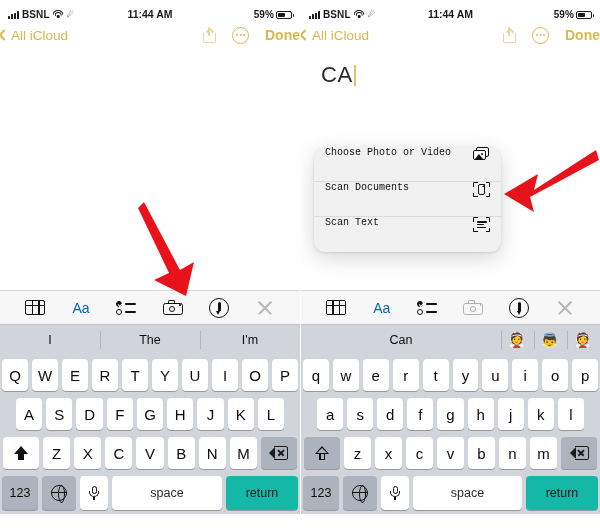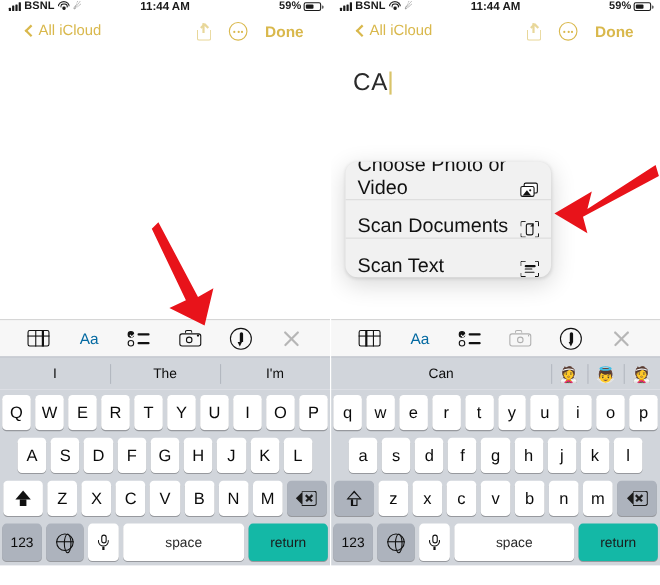--- a/index.html
+++ b/index.html
@@ -8,21 +8,21 @@
     background: #ffffff;
     font-family: "Liberation Sans", sans-serif;
     overflow: hidden;
   }
   .stage { position: relative; width: 600px; height: 532px; display: flex; }
   .panel { position: relative; width: 300px; height: 532px; background: #fff; overflow: hidden; }
   .panel.right { border-left: 1px solid #ffffff; }
 
   
   .statusbar {
-    height: 20px; display: flex; align-items: flex-start;
+    height: 20px; display: flex; align-items: flex-end;
     padding: 0 8px; font-size: 10px; font-weight: bold; color: #1a1a1a;
     position: relative;
   }
   .sb-left { display: flex; align-items: center; gap: 3px; }
   .bars { display: flex; align-items: flex-end; gap: 1px; height: 8px; }
   .bars i { display: block; width: 2px; background: #1a1a1a; border-radius: .5px; }
   .bars i:nth-child(1){height:3px} .bars i:nth-child(2){height:4.5px}
   .bars i:nth-child(3){height:6px} .bars i:nth-child(4){height:8px}
   .carrier { font-size: 10px; font-weight: 600; letter-spacing: .1px; }
   .wifi { width: 11px; height: 9px; position: relative; }
@@ -36,21 +36,21 @@
                font-size: 10.5px; font-weight: bold; }
   .sb-right { margin-left: auto; display: flex; align-items: center; gap: 2px; }
   .batt { width: 16px; height: 8px; border: 1px solid #1a1a1a; border-radius: 2px;
           position: relative; padding: 1px; }
   .batt em { display: block; height: 100%; background: #1a1a1a; border-radius: 1px; }
   .batt::after { content:""; position:absolute; right:-3px; top:2px; width:1.5px; height:3.5px;
                  background:#1a1a1a; border-radius:0 1px 1px 0; }
 
   
   .navbar {
-    height: 30px; display: flex; align-items: flex-start; padding: 0 24px;
+    height: 30px; display: flex; align-items: center; padding: 0 0;
     color: #d9b84c; position: relative;
   }
   .nav-back { display:flex; align-items:center; gap:3px; cursor:pointer; }
   .chev { width: 8px; height: 8px; border-left: 2px solid #d9b84c; border-bottom: 2px solid #d9b84c;
           transform: rotate(45deg); }
   .nav-back-label { font-size: 13.5px; color:#d9b84c; }
   .nav-actions { margin-left:auto; display:flex; align-items:center; gap: 16px; }
   .share-ic { width: 13px; height: 16px; position: relative; }
   .share-ic .box { position:absolute; bottom:0; left:0; width:13px; height:10px;
                    border:1.5px solid #e8d79a; border-top:none; border-radius: 0 0 2px 2px;}
@@ -73,22 +73,22 @@
   .caret { display:inline-block; width: 2px; height: 21px; background: #d9c46a;
            vertical-align: -4px; margin-left: 1px; }
 
   
   .ctx-menu {
     position: absolute; left: 13px; top: 97px; width: 187px;
     background: #f1f1f1; border-radius: 11px; overflow: hidden;
     box-shadow: 0 6px 22px rgba(0,0,0,.16), 0 1px 3px rgba(0,0,0,.10);
   }
   .ctx-item {
-    height: 35px; display: flex; align-items: flex-end; padding: 0 11px;
-    font-size: 18px; color: #111; border-bottom: 1px solid #dcdcdc;
+    height: 35px; display: flex; align-items: flex-start; padding: 0 11px;
+    font-size: 10px; color: #111; border-bottom: 1px solid #dcdcdc; font-family: Liberation Mono, monospace;
   }
   .ctx-item:last-child { border-bottom: none; }
   .ctx-label { flex: 1; }
   .ctx-ic { width: 17px; height: 15px; position: relative; flex: 0 0 auto; }
 
   
   .ic-photos .back { position:absolute; left:3px; top:0; width:13px; height:10px;
       border:1.3px solid #111; border-radius:2px; background:#fff;}
   .ic-photos .front { position:absolute; left:0; top:3px; width:13px; height:10px;
       border:1.3px solid #111; border-radius:2px; background:#fff; overflow:hidden;}

